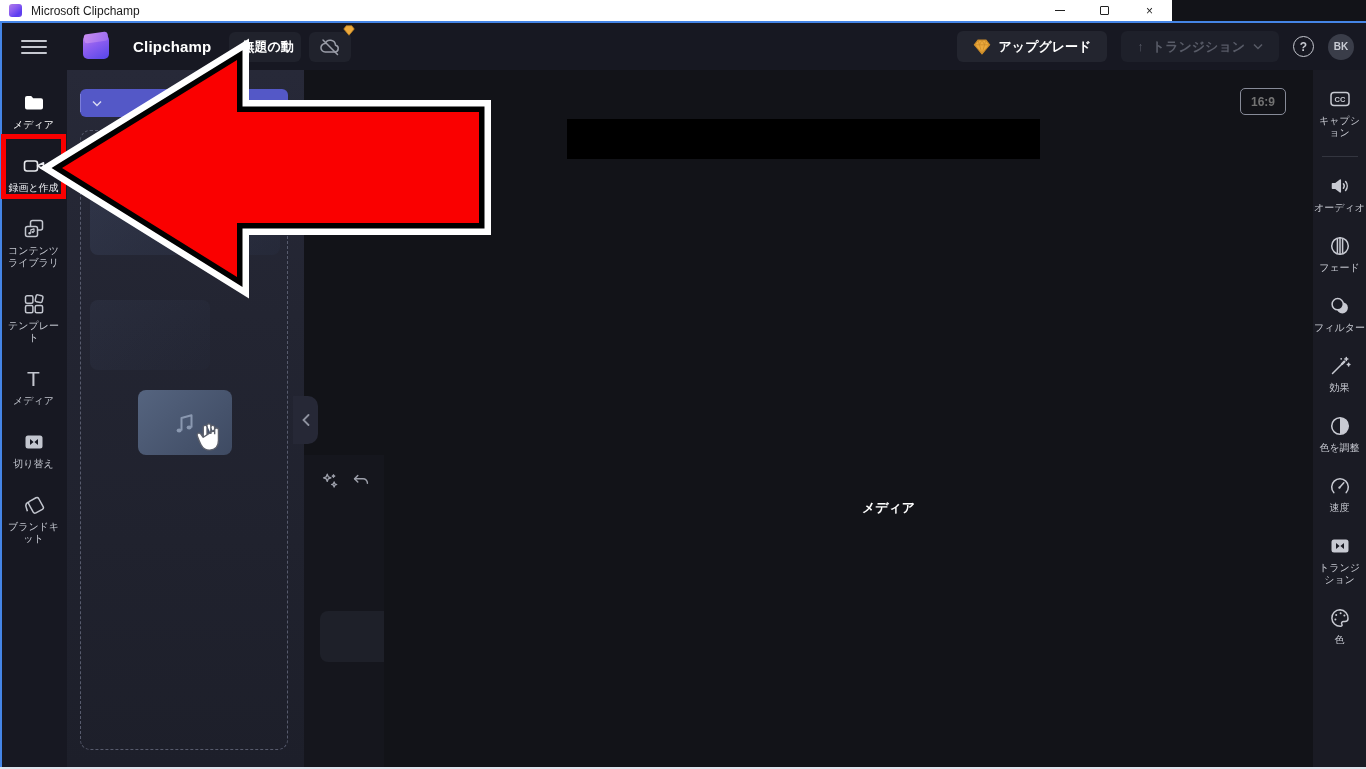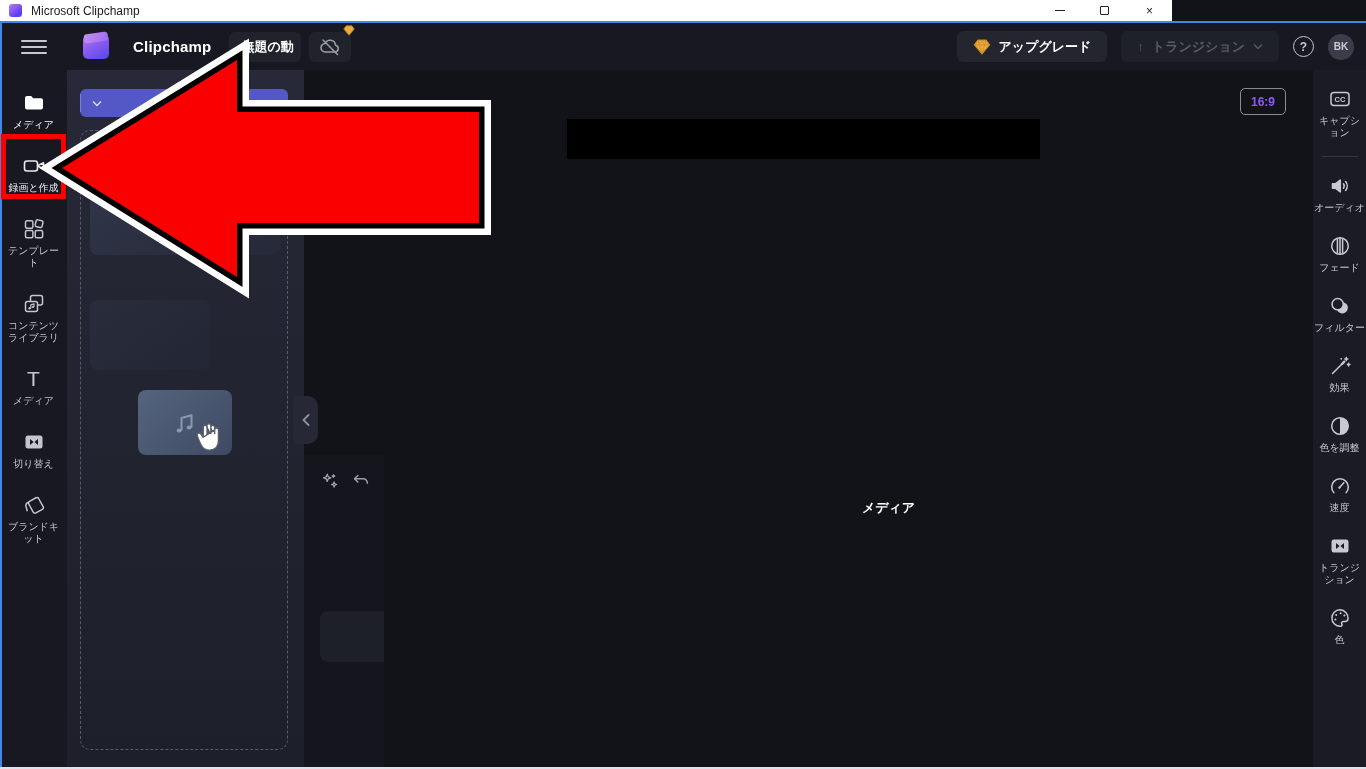--- a/index.html
+++ b/index.html
@@ -78,21 +78,21 @@
   .hand { position:absolute; left:126px; top:348px; }
   .drop-text { position:absolute; left:8px; top:418px; width:221px; text-align:center;
     font-size:13.5px; line-height:21px; color:#c9ccd6; }
   .panel-tab { position:absolute; left:226px; top:326px; width:25px; height:48px; background:#262836;
     border-radius:0 10px 10px 0; display:flex; align-items:center; justify-content:center; color:#8f93a0; cursor:pointer; }
 
   
   .main { position:absolute; left:304px; top:70px; width:1009px; height:697px; background:#121318; z-index:1; }
   .ratio-badge { position:absolute; left:936px; top:18px; width:46px; height:27px; border:1.5px solid #878b98;
     border-radius:5px; display:flex; align-items:center; justify-content:center;
-    color:#8b5cf6; font-size:12px; font-weight:700; }
+    color:#737373; font-size:12px; font-weight:700; }
   .video { position:absolute; left:263px; top:49px; width:473px; height:266px; background:#000; }
   .controls { position:absolute; left:0; top:350px; width:1009px; height:34px; }
   .ctl { position:absolute; transform:translateX(-50%); color:#7d818c; cursor:pointer; }
   .timeline { position:absolute; left:0; top:385px; width:1009px; height:312px; background:#15161d; }
   .tl-toolbar { position:absolute; left:0; top:12px; width:1009px; height:28px; }
   .tli { position:absolute; transform:translateX(-50%); color:#9da0ab; cursor:pointer; }
   .timecode { position:absolute; left:0; top:17px; width:1009px; text-align:center; font-size:12.5px; }
   .timecode .cur { color:#a8abb5; font-weight:700; }
   .timecode .sep { color:#595c68; margin:0 4px; }
   .timecode .tot { color:#595c68; }
@@ -194,36 +194,36 @@
     </div>
     <div class="ls-item" style="color:#e8e9ee;">
       <svg class="ls-icon ic" viewBox="0 0 24 24" fill="none" stroke="currentColor" stroke-width="1.6" stroke-linejoin="round">
         <rect x="2.5" y="7" width="13" height="10" rx="2.5"></rect>
         <path d="M15.5 11.8l6-3v6.4z"></path>
       </svg>
       <span class="lbl">録画と作成</span>
     </div>
     <div class="ls-item">
       <svg class="ls-icon ic" viewBox="0 0 24 24" fill="none" stroke="currentColor" stroke-width="1.5" stroke-linejoin="round">
-        <rect x="3.5" y="3.8" width="7.4" height="7.4" rx="1.5"></rect>
-        <rect x="13.6" y="3.2" width="7" height="7" rx="1.5" transform="rotate(12 17.1 6.7)"></rect>
-        <rect x="3.5" y="13.4" width="7.4" height="7.4" rx="1.5"></rect>
-        <rect x="13.2" y="13.4" width="7.4" height="7.4" rx="1.5"></rect>
-      </svg>
-      <span class="lbl">テンプレート</span>
-    </div>
-    <div class="ls-item">
-      <svg class="ls-icon ic" viewBox="0 0 24 24" fill="none" stroke="currentColor" stroke-width="1.5" stroke-linejoin="round">
         <rect x="8.5" y="3.5" width="12" height="9.5" rx="2"></rect>
         <rect x="3.5" y="9.5" width="12" height="10" rx="2" fill="#171822"></rect>
         <circle cx="7.6" cy="16.2" r="1.2" fill="currentColor" stroke="none"></circle>
         <path d="M8.8 16.2v-3.4l3.2-.9v3.2" stroke-width="1.2"></path>
         <circle cx="10.9" cy="15.1" r="1.1" fill="currentColor" stroke="none"></circle>
       </svg>
       <span class="lbl">コンテンツライブラリ</span>
+    </div>
+    <div class="ls-item">
+      <svg class="ls-icon ic" viewBox="0 0 24 24" fill="none" stroke="currentColor" stroke-width="1.5" stroke-linejoin="round">
+        <rect x="3.5" y="3.8" width="7.4" height="7.4" rx="1.5"></rect>
+        <rect x="13.6" y="3.2" width="7" height="7" rx="1.5" transform="rotate(12 17.1 6.7)"></rect>
+        <rect x="3.5" y="13.4" width="7.4" height="7.4" rx="1.5"></rect>
+        <rect x="13.2" y="13.4" width="7.4" height="7.4" rx="1.5"></rect>
+      </svg>
+      <span class="lbl">テンプレート</span>
     </div>
     <div class="ls-item">
       <div class="ls-icon" style="font-size:21px;line-height:24px;text-align:center;font-weight:500;">T</div>
       <span class="lbl">メディア</span>
     </div>
     <div class="ls-item">
       <svg class="ls-icon ic" viewBox="0 0 24 24">
         <rect x="3.5" y="5.5" width="17" height="13" rx="2.5" fill="currentColor"></rect>
         <path d="M8 9v6l3.6-3zM16 9v6l-3.6-3z" fill="#171822"></path>
       </svg>

